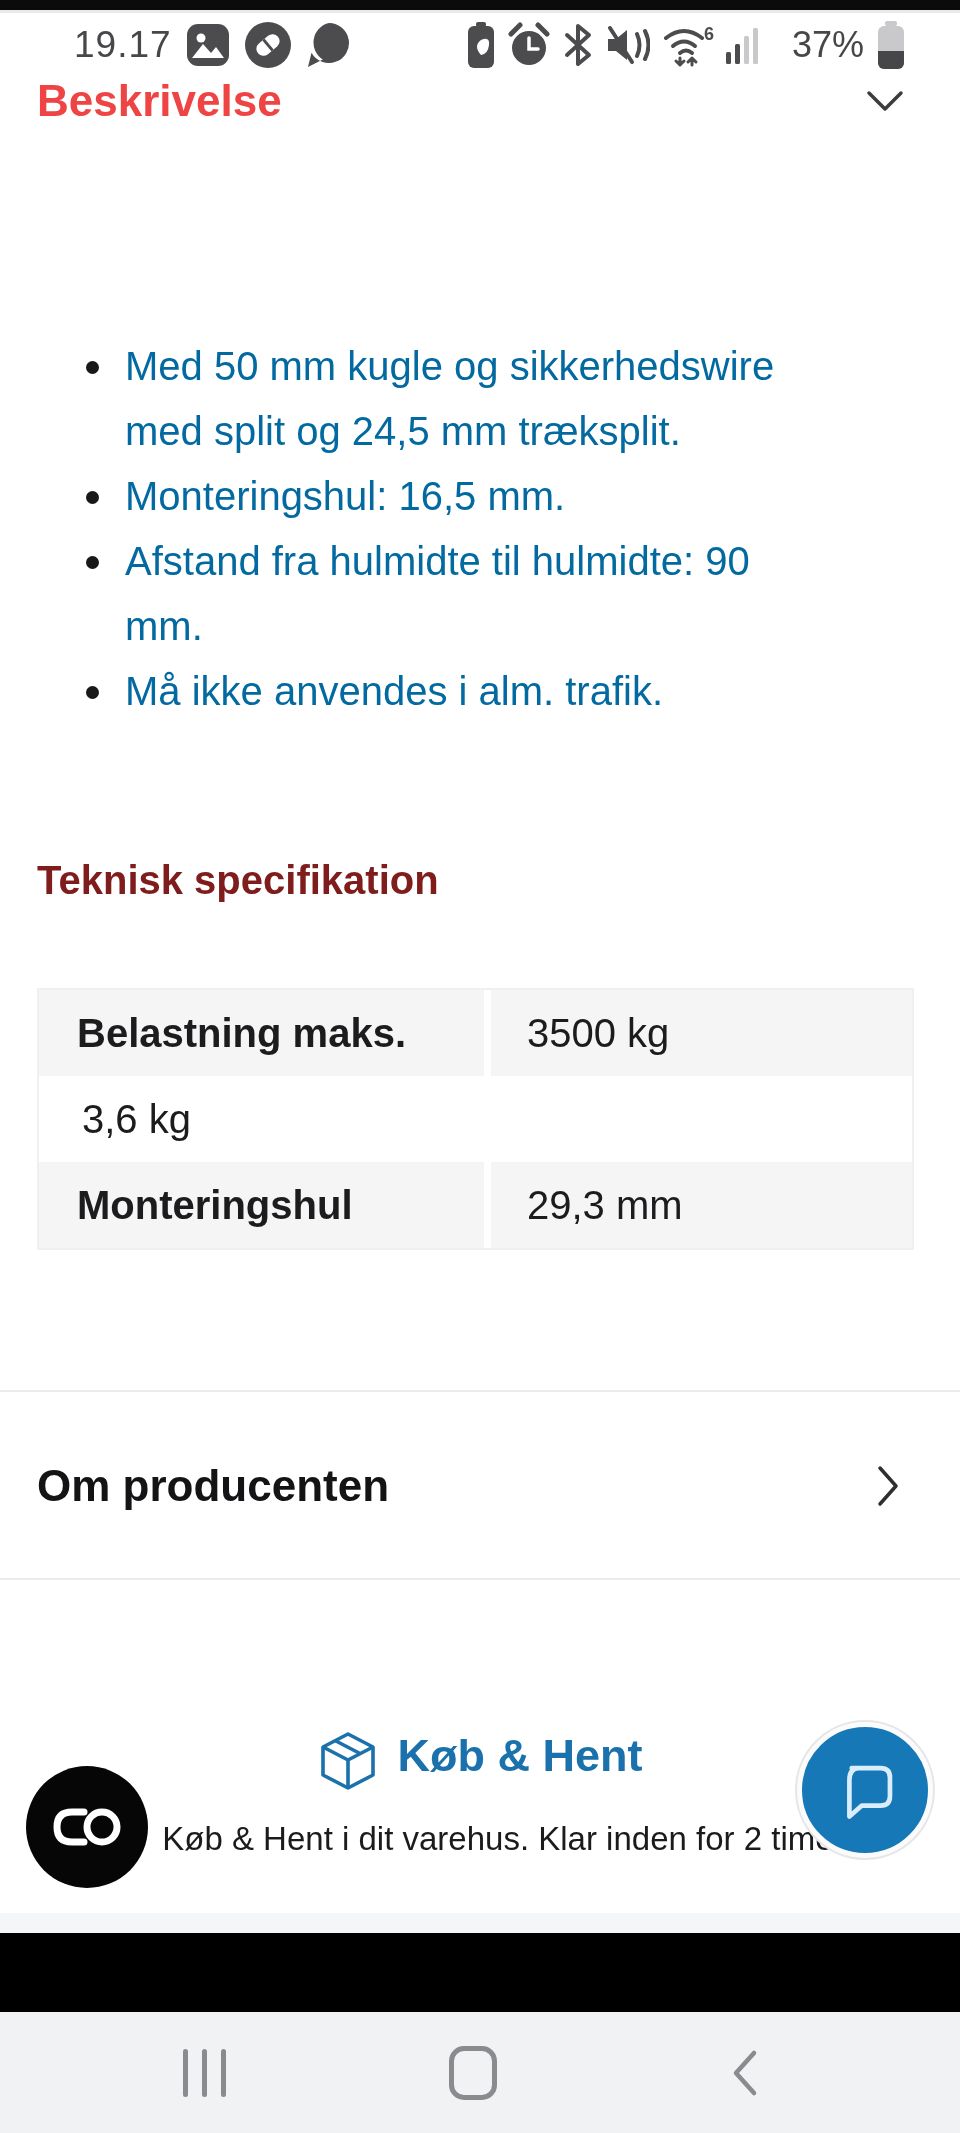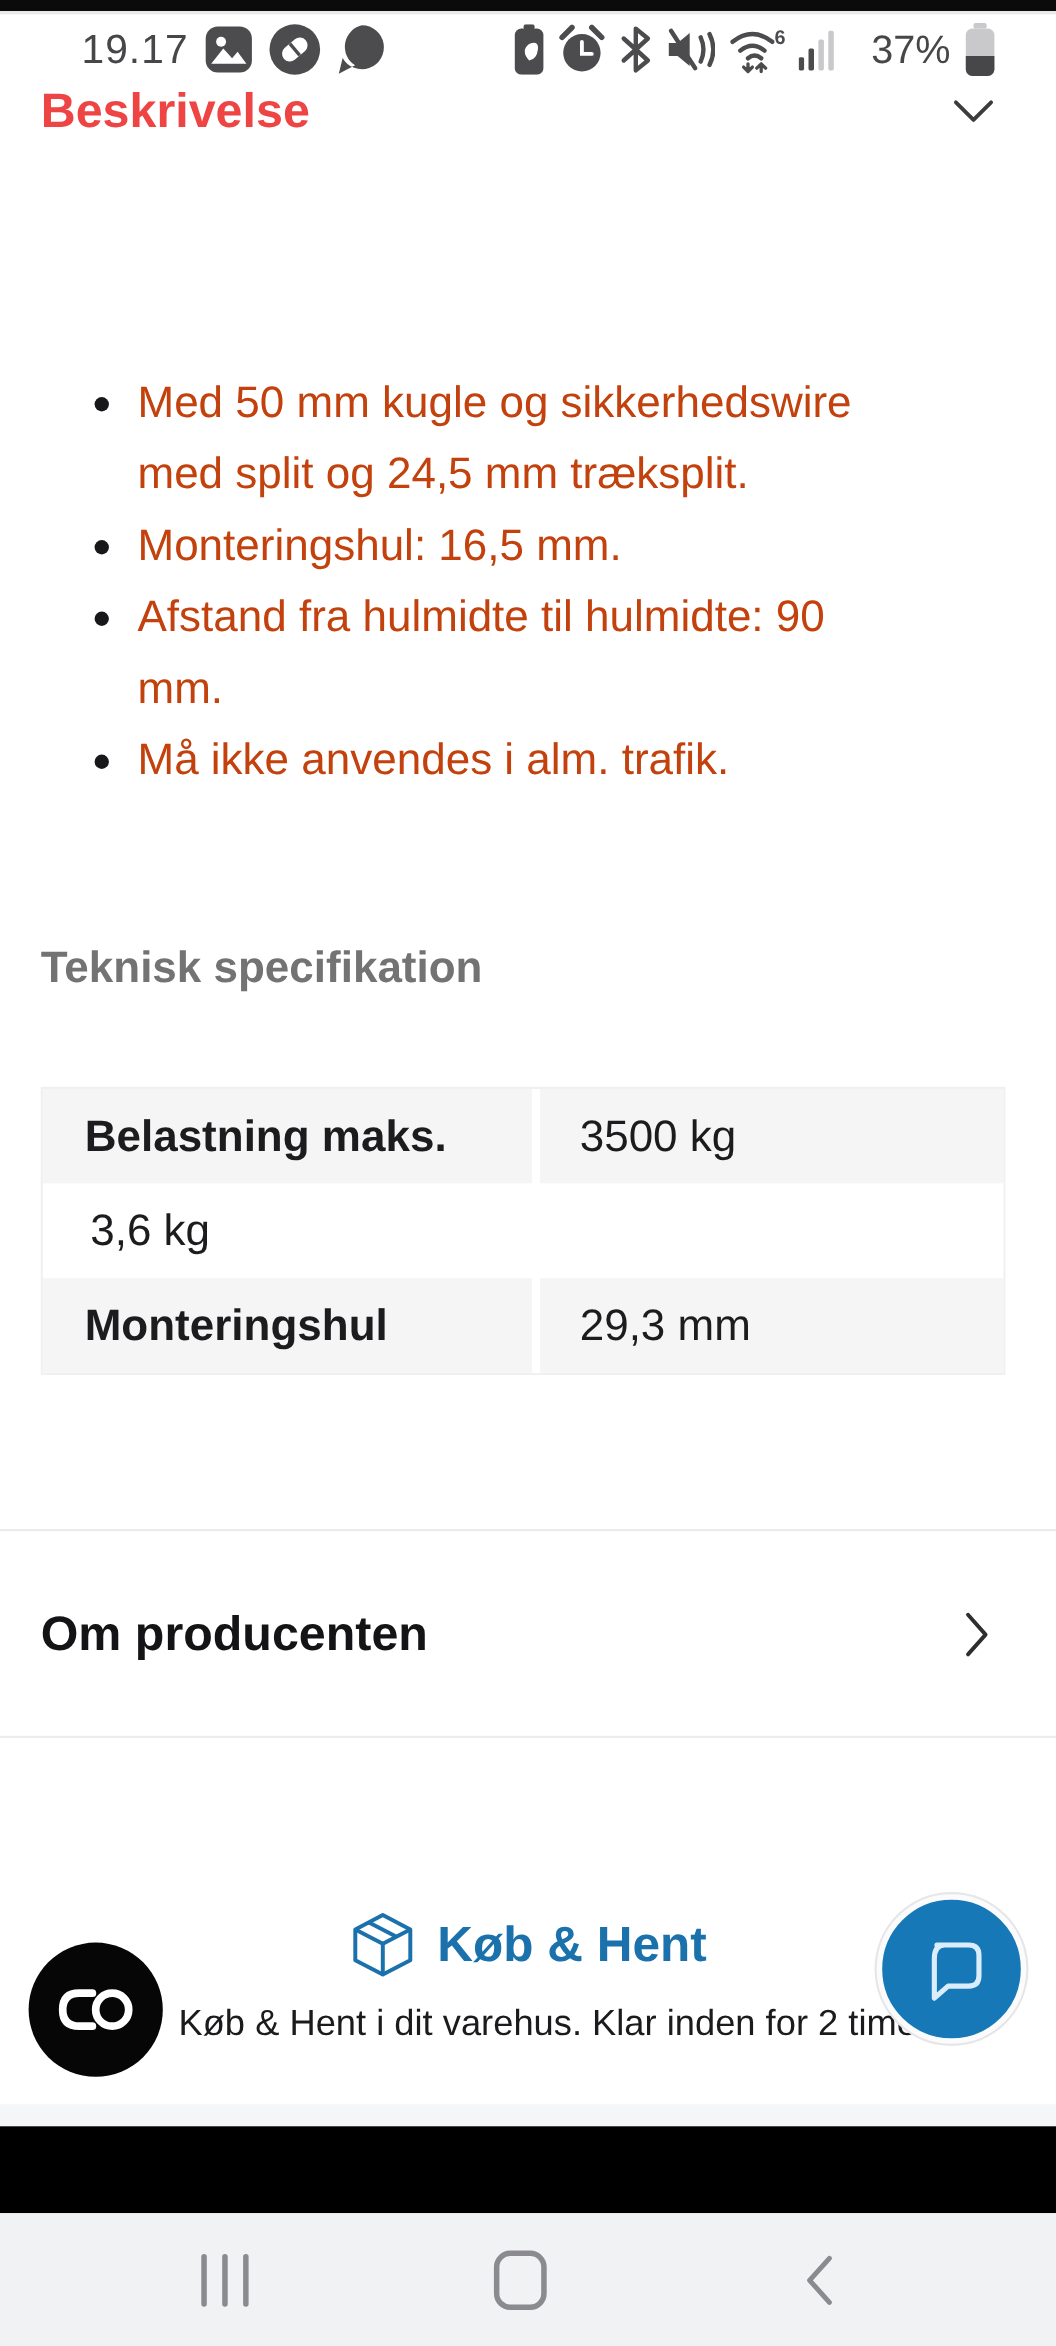--- a/index.html
+++ b/index.html
@@ -22,51 +22,51 @@
   .sb-icon{display:inline-flex;align-items:center;}
   
   .desc-header{
     position:absolute;top:70px;left:37px;right:56px;height:62px;
     display:flex;align-items:center;justify-content:space-between;
   }
   .desc-title{font-size:44px;font-weight:bold;color:#ef4444;}
   
   .bullets{
     position:absolute;left:86px;top:334px;width:800px;
-    font-size:40px;line-height:65px;color:#c2410c;
+    font-size:40px;line-height:65px;color:#0369a1;
     list-style:none;margin:0;padding:0;
   }
   .bullets li{display:flex;align-items:flex-start;}
   .bullets li::before{
     content:"";flex:none;width:13px;height:13px;border-radius:50%;
     background:#18181a;margin:27px 26px 0 0;
   }
   .bullet-text{white-space:pre-line;}
   
-  .tech-title{position:absolute;left:37px;top:858px;font-size:40px;font-weight:bold;color:#737373;}
+  .tech-title{position:absolute;left:37px;top:858px;font-size:40px;font-weight:bold;color:#7f1d1d;}
   .spec-table{position:absolute;left:37px;top:988px;width:873px;border:2px solid #f0f0f2;}
   .spec-row{display:flex;height:86px;background:#fff;}
   .spec-cell{display:flex;align-items:center;font-size:40px;color:#1c1c1e;}
   .spec-label{width:407px;padding-left:38px;font-weight:bold;}
   .col-gap{flex:none;width:7px;background:#ffffff;}
   .spec-value{flex:1;padding-left:36px;}
   .row-shaded .spec-label,.row-shaded .spec-value{background:#f5f5f6;}
   .row-plain .spec-label,.row-plain .spec-value{background:#ffffff;}
   
   .divider{position:absolute;left:0;width:100%;height:2px;background:#ececee;}
   .d1{top:1390px;} .d2{top:1578px;}
   .producer-row{
     position:absolute;left:37px;right:60px;top:1436px;height:100px;
     display:flex;align-items:center;justify-content:space-between;
   }
   .producer-title{font-size:44px;font-weight:bold;color:#141416;}
   
   .cc-header{
     position:absolute;left:0;right:0;top:1730px;height:76px;
-    display:flex;align-items:center;justify-content:center;gap:20px;color:#1a71ab;
+    display:flex;align-items:flex-start;justify-content:center;gap:20px;color:#1a71ab;
   }
   .cc-title{font-size:45px;font-weight:bold;}
   .cc-sub{
     position:absolute;left:62px;right:6px;top:1820px;text-align:center;
     font-size:33px;color:#1b1b1d;
   }
   
   .co-button{
     position:absolute;left:26px;top:1766px;width:122px;height:122px;border-radius:50%;
     background:#060606;display:flex;align-items:center;justify-content:center;

